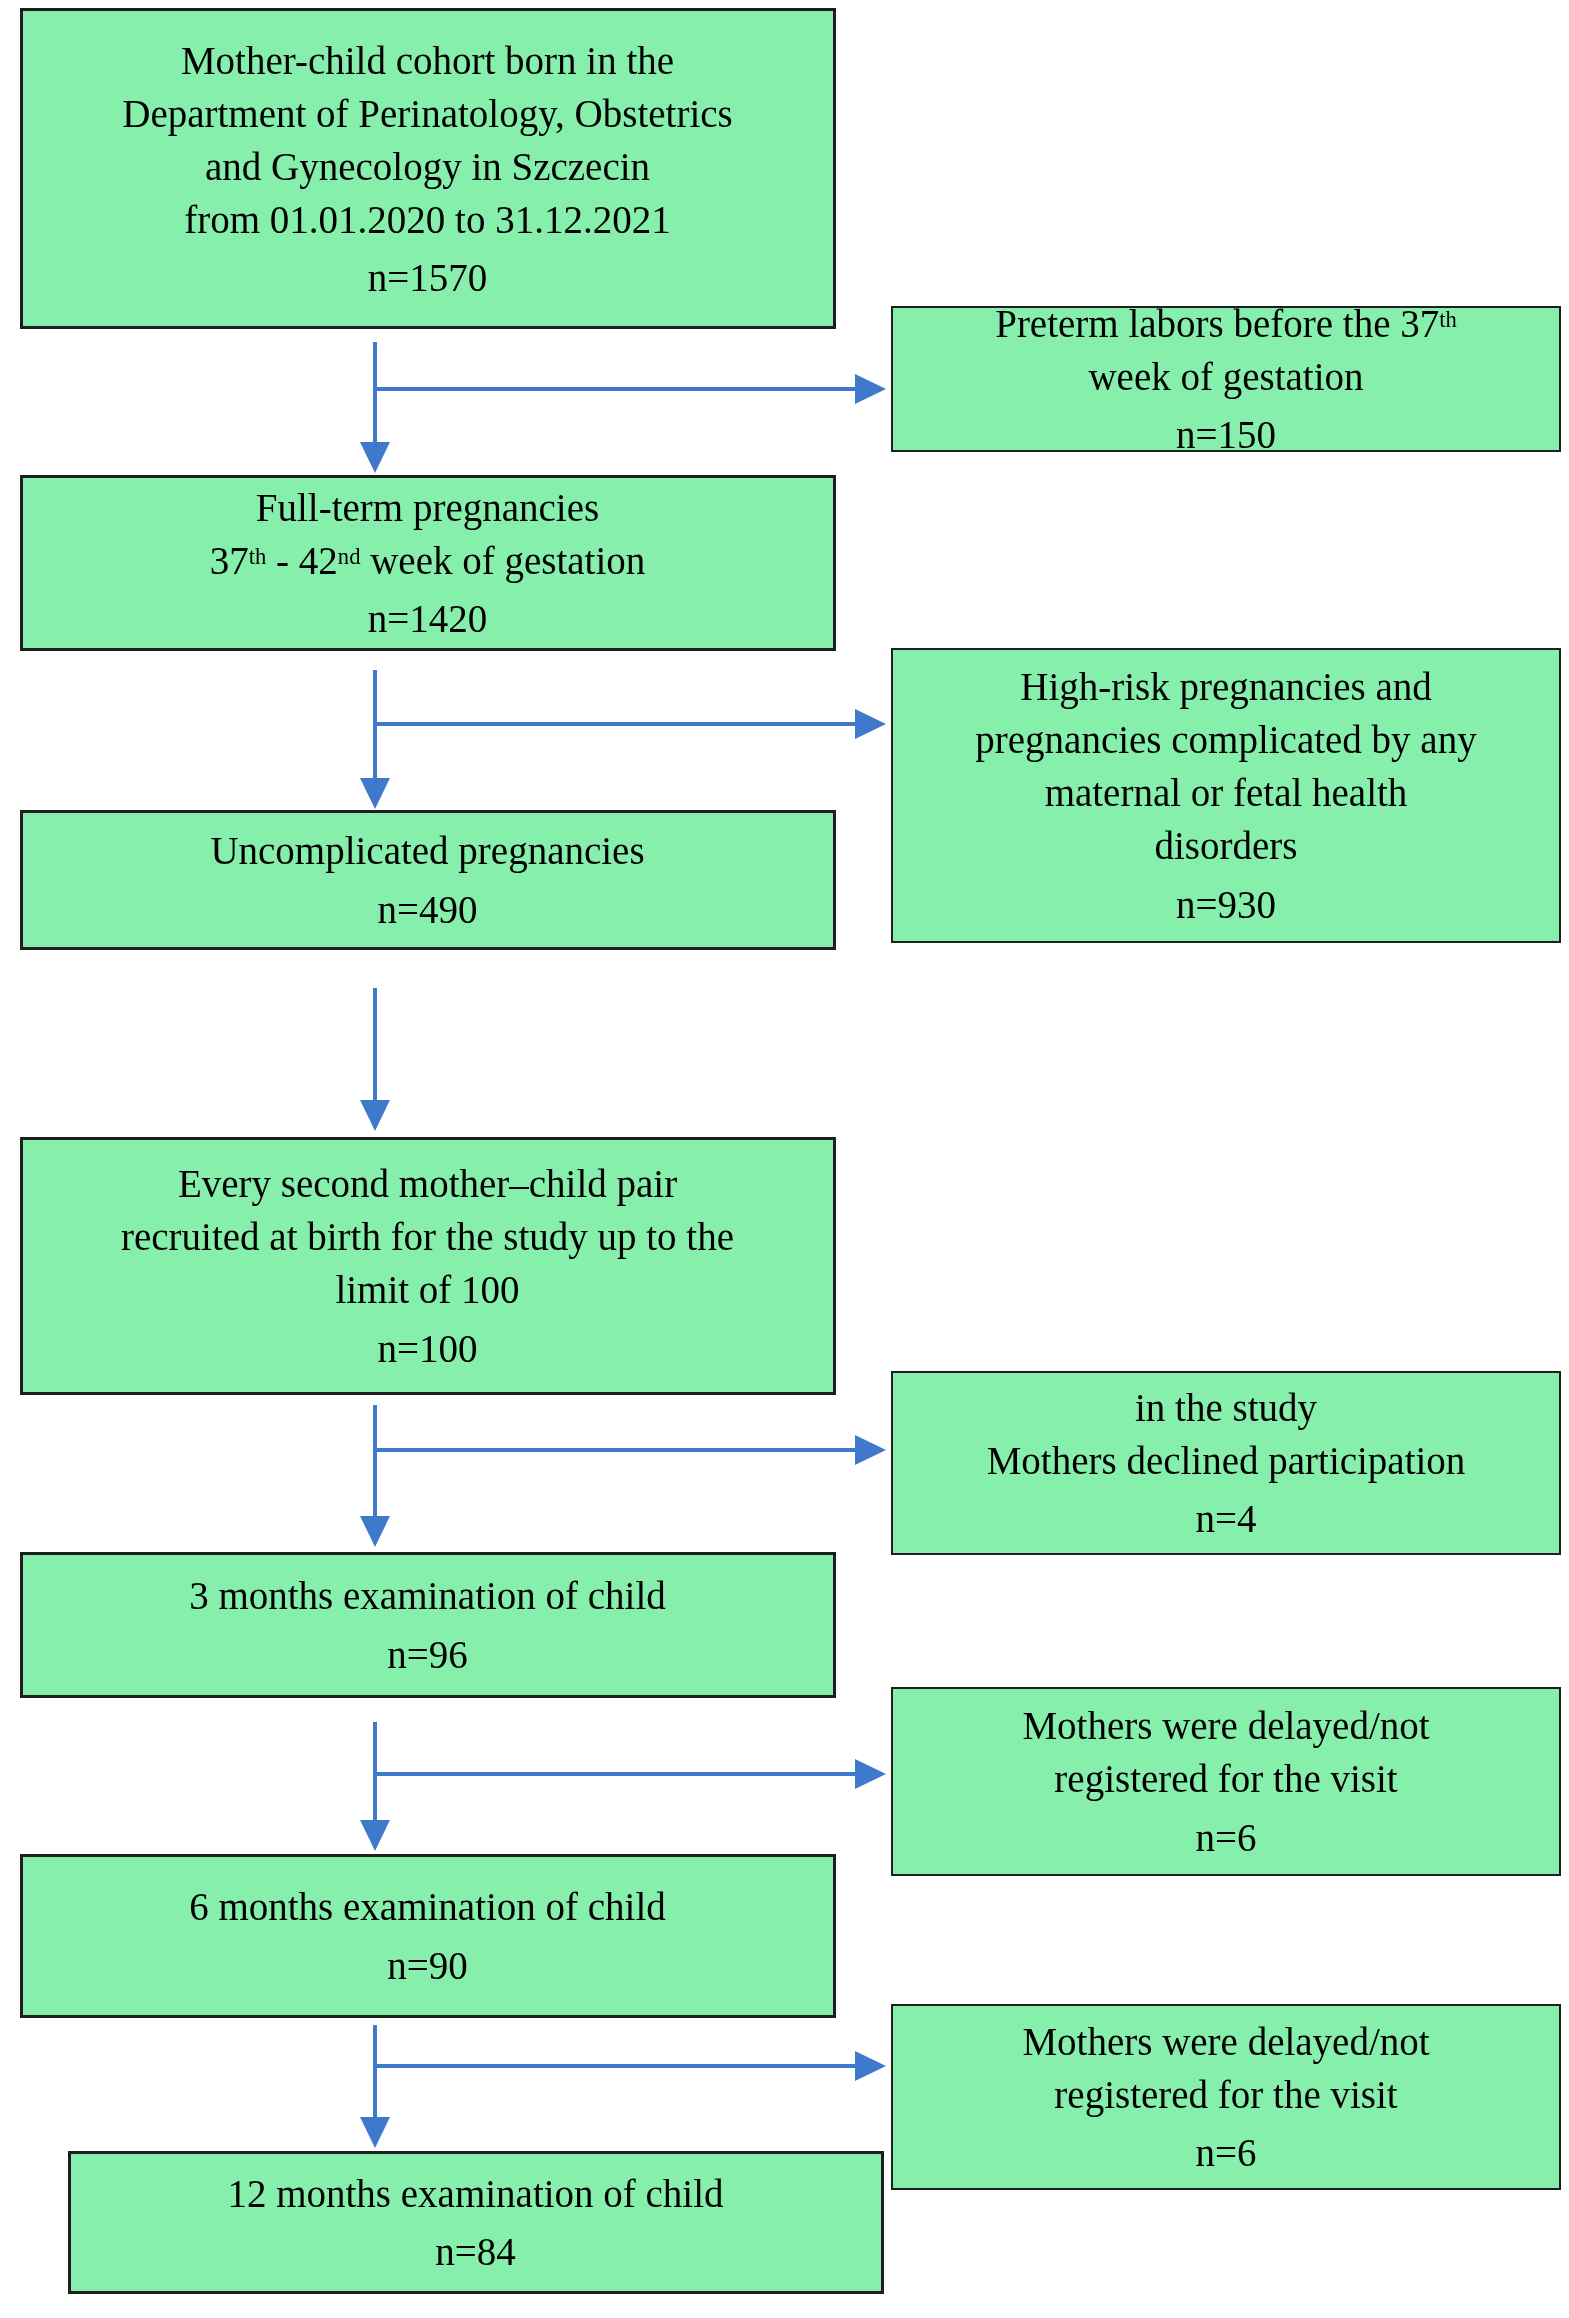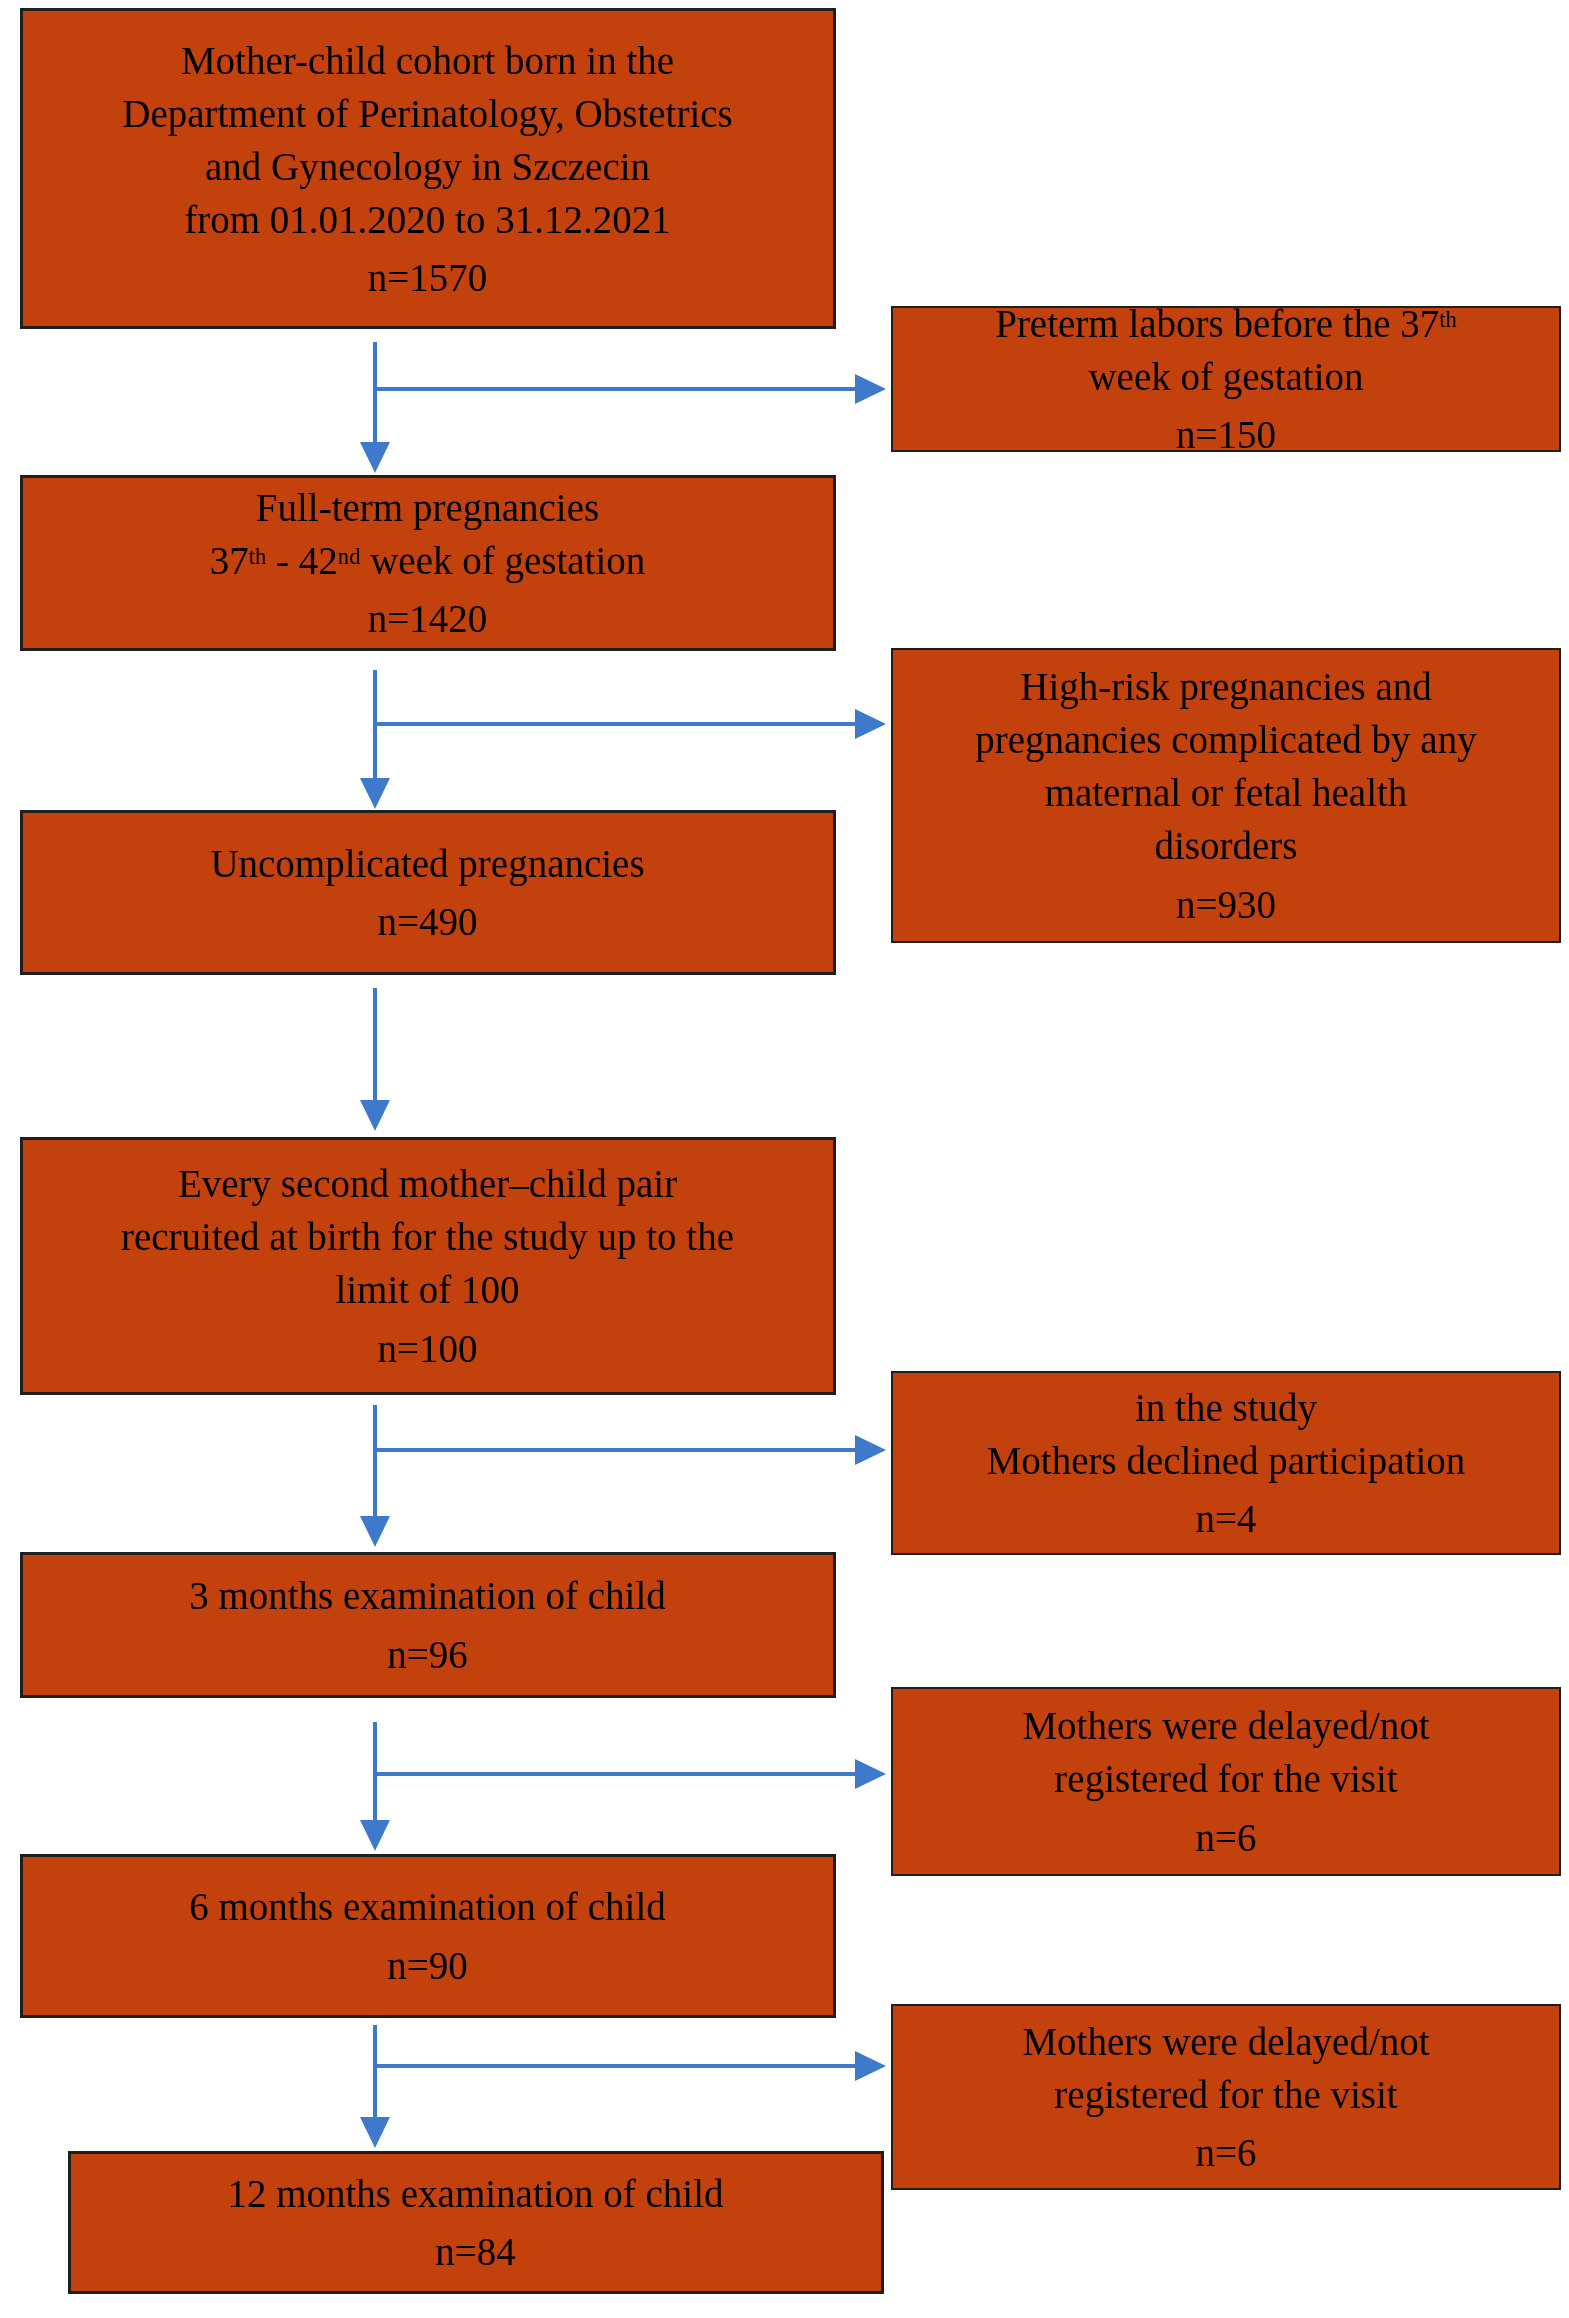--- a/index.html
+++ b/index.html
@@ -6,21 +6,21 @@
   body {
     width:1569px; height:2319px;
     background:#ffffff;
     font-family:"Liberation Serif", "DejaVu Serif", serif;
     position:relative;
   }
   #canvas { position:absolute; left:0; top:0; width:1569px; height:2319px; background:#ffffff; }
 
   .box {
     position:absolute;
-    background:#c2410c;
+    background:#86efac;
     border:3.3px solid var(--box-border, #1f1f1f);
     box-sizing:border-box;
     display:flex;
     align-items:center;
     justify-content:center;
     color:var(--text-color, #000);
   }
   .box.left  { left:19.5px;  width:816px; }
   .box.right { left:891px; width:670px; border-width:2.8px; }
 
@@ -81,21 +81,21 @@
         <div class="line n-line"><span>n=1570</span></div>
       </div>
     </div>
   <div class="box left" style="top:475px;  height:176px;">
       <div class="box-text">
         <div class="line"><span>Full-term pregnancies</span></div>
         <div class="line"><span>37</span><sup>th</sup><span> - 42</span><sup>nd</sup><span> week of gestation</span></div>
         <div class="line n-line"><span>n=1420</span></div>
       </div>
     </div>
-  <div class="box left" style="top:810px; height:165px;">
+  <div class="box left" style="top:810px; height:140px;">
       <div class="box-text">
         <div class="line"><span>Uncomplicated pregnancies</span></div>
         <div class="line n-line"><span>n=490</span></div>
       </div>
     </div>
   <div class="box left" style="top:1137px; height:258px;">
       <div class="box-text">
         <div class="line"><span>Every second mother–child pair</span></div>
         <div class="line"><span>recruited at birth for the study up to the</span></div>
         <div class="line"><span>limit of 100</span></div>

